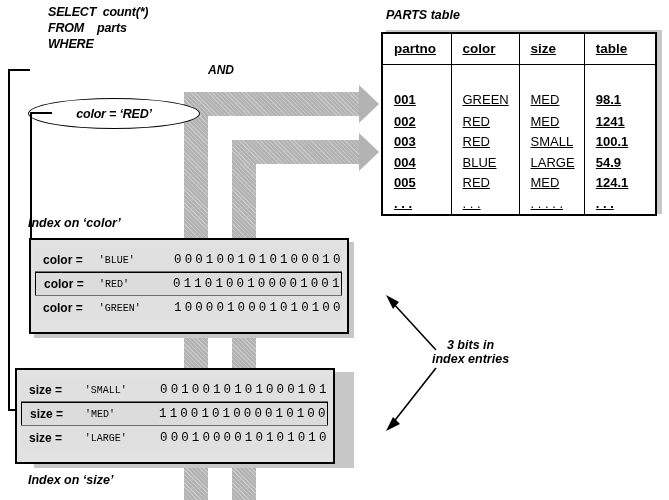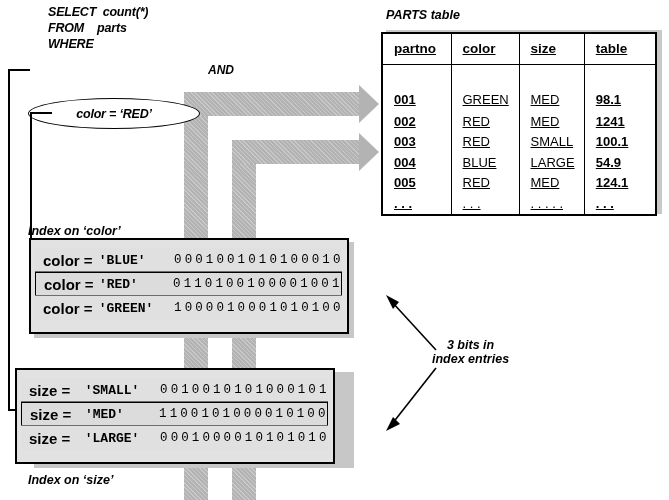--- a/index.html
+++ b/index.html
@@ -110,27 +110,27 @@
     height:24px;
     display:flex;
     align-items:center;
     background:#e0e0e0;
   }
   .idx-row.highlight {
     border:1.4px solid #000;
     background:#dcdcdc;
   }
   .idx-row .lhs {
-    font-weight:bold; font-size:15px;
+    font-weight:bold; font-size:12px;
     width:70px; padding-left:8px;
     white-space:nowrap;
   }
   .idx-row .val {
     font-family:"Liberation Mono", monospace;
-    font-weight:bold; font-size:13px;
+    font-weight:normal; font-size:10px;
     width:82px;
     text-align:left;
   }
   .idx-row .bits {
     display:flex;
     font-family:"Liberation Mono", monospace;
     font-size:12.5px;
     letter-spacing:0px;
   }
   .idx-row .bits span {
@@ -236,21 +236,21 @@
           <tr>
             <td class="col-partno">. . .</td>
             <td class="col-color">. . .</td>
             <td class="col-size">. . . . .</td>
             <td class="col-weight">. . .</td>
           </tr>
         </tbody>
     </table>
   </div>
 
-  <div class="abs index-caption" style="left:28px; top:224px;">Index on ‘color’</div>
+  <div class="abs index-caption" style="left:28px; top:216px;">Index on ‘color’</div>
   <div class="abs index-shadow" style="left:34px; top:242px; width:320px; height:96px;"></div>
   <div class="abs index-box" style="left:29px; top:238px; width:320px; height:96px;">
     <div class="index-rows" id="color-index-rows">
         <div class="idx-row" style="top: 8px;">
           <div class="lhs">color =</div>
           <div class="val">'BLUE'</div>
           <div class="bits">
             <span>0</span>
             <span>0</span>
             <span>0</span>

